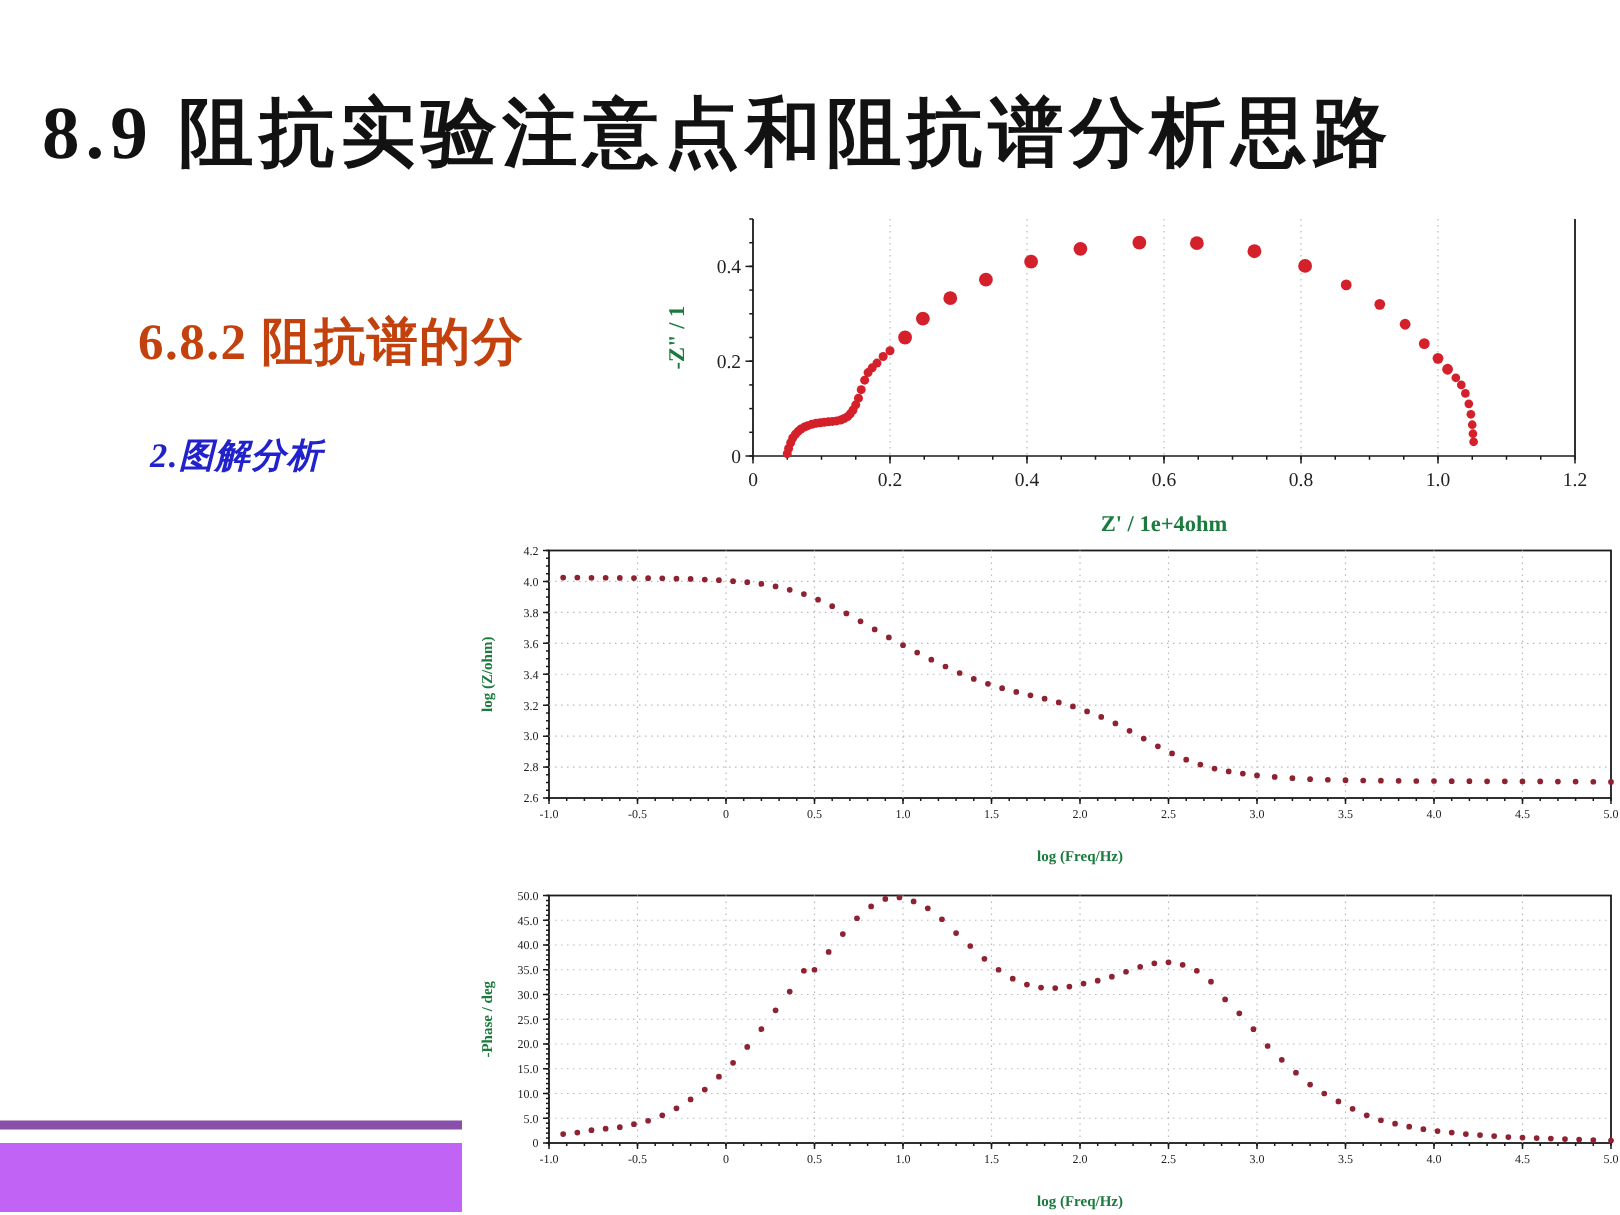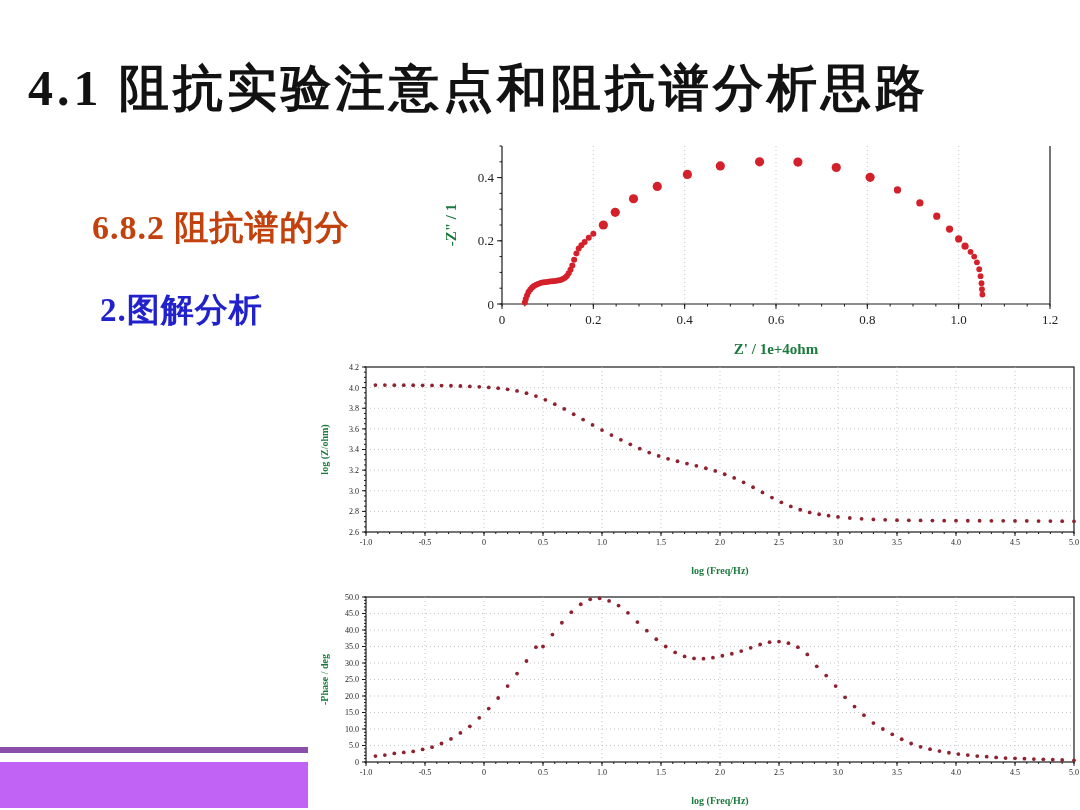--- a/index.html
+++ b/index.html
@@ -17,22 +17,23 @@
   }
   #subtitle{
     position:absolute;left:92px;top:205px;
     font-family:"Liberation Serif", serif;
     font-weight:bold;font-size:34px;color:#c2410c;letter-spacing:1px;
     white-space:nowrap;
   }
   #bullet{
     position:absolute;left:100px;top:288px;
     font-family:"Liberation Serif", serif;
-    font-weight:bold;font-size:33px;color:#2222cc;letter-spacing:1px;
+    font-weight:bold;font-size:23px;color:#2222cc;letter-spacing:1px;
     white-space:nowrap;
+    font-style:italic;
   }
   
   .bar-thin{position:absolute;height:6px;background:#8a4fa8;}
   .bar-thick{position:absolute;height:46px;background:#c163f5;}
   #bar-thin-left{left:0;top:747px;width:308px;}
   #bar-thick-left{left:0;top:762px;width:308px;}
   #bar-thin-right{left:1060px;top:747px;width:20px;}
   #bar-thick-right{left:1060px;top:762px;width:20px;}
 
   
@@ -52,21 +53,21 @@
   
   #plot-nyquist{left:440px;top:132px;width:620px;height:230px;}
   
   #plot-bode-mag{left:316px;top:355px;width:764px;height:225px;}
   
   #plot-bode-phase{left:316px;top:585px;width:764px;height:225px;}
 </style>
 </head>
 <body>
 
-<div id="slide-title">4.1 阻抗实验注意点和阻抗谱分析思路</div>
+<div id="slide-title">8.9 阻抗实验注意点和阻抗谱分析思路</div>
 <div id="subtitle">6.8.2 阻抗谱的分</div>
 <div id="bullet">2.图解分析</div>
 
 <div class="bar-thin" id="bar-thin-left"></div>
 <div class="bar-thick" id="bar-thick-left"></div>
 <div class="bar-thin" id="bar-thin-right"></div>
 <div class="bar-thick" id="bar-thick-right"></div>
 
 <div class="plot" id="plot-nyquist">
   <svg width="620" height="230" viewBox="0 0 620 230">

